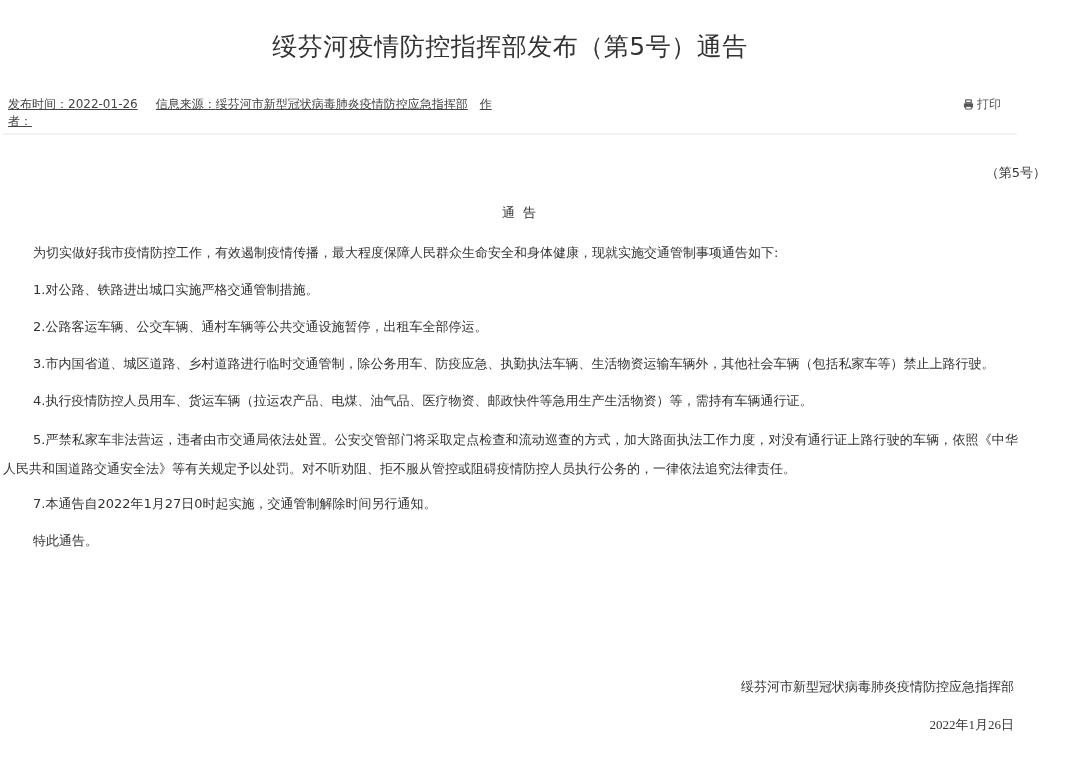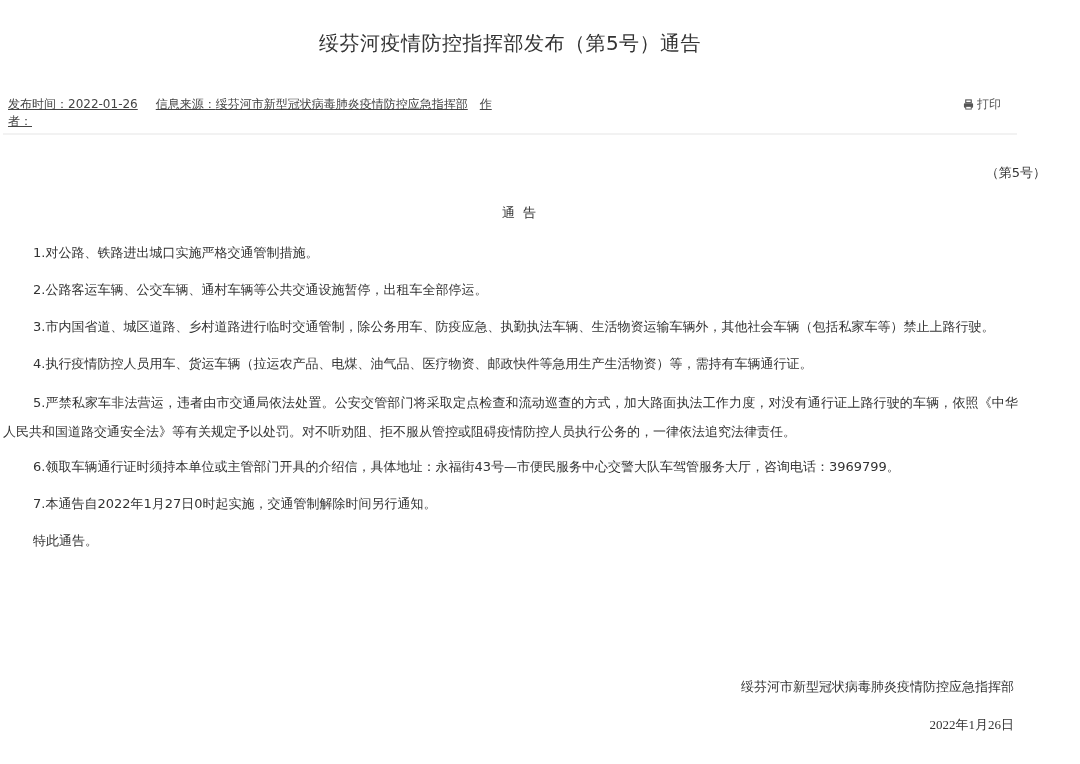--- a/index.html
+++ b/index.html
@@ -13,21 +13,21 @@
       font-family: "DejaVu Sans", "Liberation Sans", sans-serif;
       color: #333333;
       position: relative;
     }
     .page-title {
       position: absolute;
       left: 0;
       top: 30px;
       width: 1020px;
       text-align: center;
-      font-size: 20px;
+      font-size: 25px;
       color: #333333;
       letter-spacing: 0.5px;
       font-weight: normal;
     }
     .meta-row {
       position: absolute;
       left: 8px;
       top: 96px;
       width: 490px;
       font-size: 12px;
@@ -128,24 +128,24 @@
   </span>
   <span>打印</span>
 </div>
 
 <div class="divider"></div>
 
 <div class="doc-number">（第5号）</div>
 <div class="doc-heading">通告</div>
 
 <div class="body-text">
+  <p class="para p-intro">为切实做好我市疫情防控工作，有效遏制疫情传播，最大程度保障人民群众生命安全和身体健康，现就实施交通管制事项通告如下:</p>
   <p class="para">1.对公路、铁路进出城口实施严格交通管制措施。</p>
   <p class="para">2.公路客运车辆、公交车辆、通村车辆等公共交通设施暂停，出租车全部停运。</p>
   <p class="para p-3">3.市内国省道、城区道路、乡村道路进行临时交通管制，除公务用车、防疫应急、执勤执法车辆、生活物资运输车辆外，其他社会车辆（包括私家车等）禁止上路行驶。</p>
   <p class="para">4.执行疫情防控人员用车、货运车辆（拉运农产品、电煤、油气品、医疗物资、邮政快件等急用生产生活物资）等，需持有车辆通行证。</p>
   <p class="para p-5">5.严禁私家车非法营运，违者由市交通局依法处置。公安交管部门将采取定点检查和流动巡查的方式，加大路面执法工作力度，对没有通行证上路行驶的车辆，依照《中华人民共和国道路交通安全法》等有关规定予以处罚。对不听劝阻、拒不服从管控或阻碍疫情防控人员执行公务的，一律依法追究法律责任。</p>
-  <p class="para">6.领取车辆通行证时须持本单位或主管部门开具的介绍信，具体地址：永福街43号—市便民服务中心交警大队车驾管服务大厅，咨询电话：3969799。</p>
   <p class="para">7.本通告自2022年1月27日0时起实施，交通管制解除时间另行通知。</p>
   <p class="para">特此通告。</p>
 </div>
 
 <div class="signature">绥芬河市新型冠状病毒肺炎疫情防控应急指挥部</div>
 <div class="sig-date">2022年1月26日</div>
 
 </body></html>

